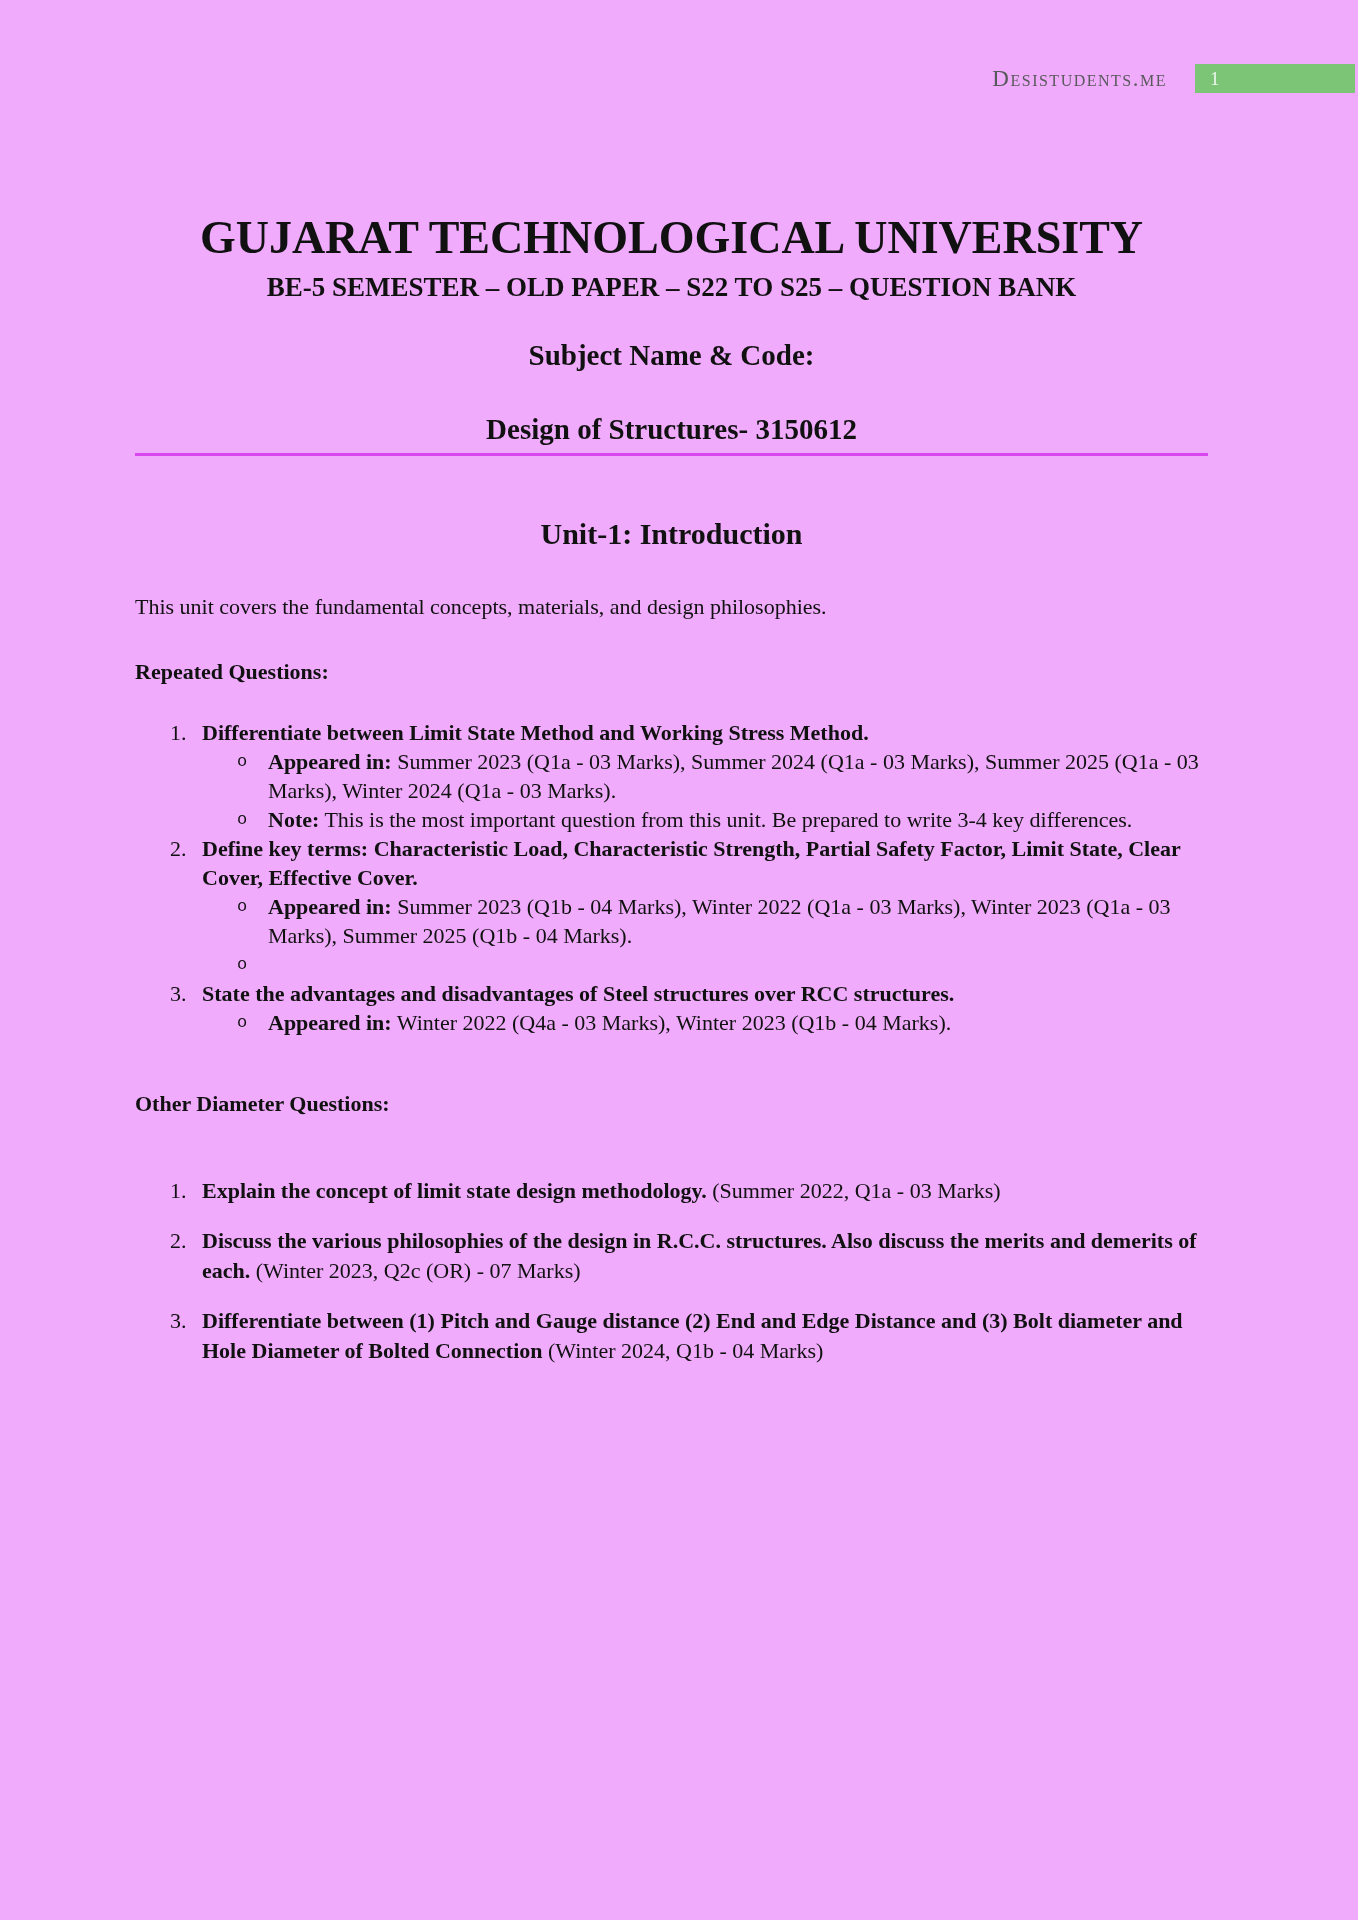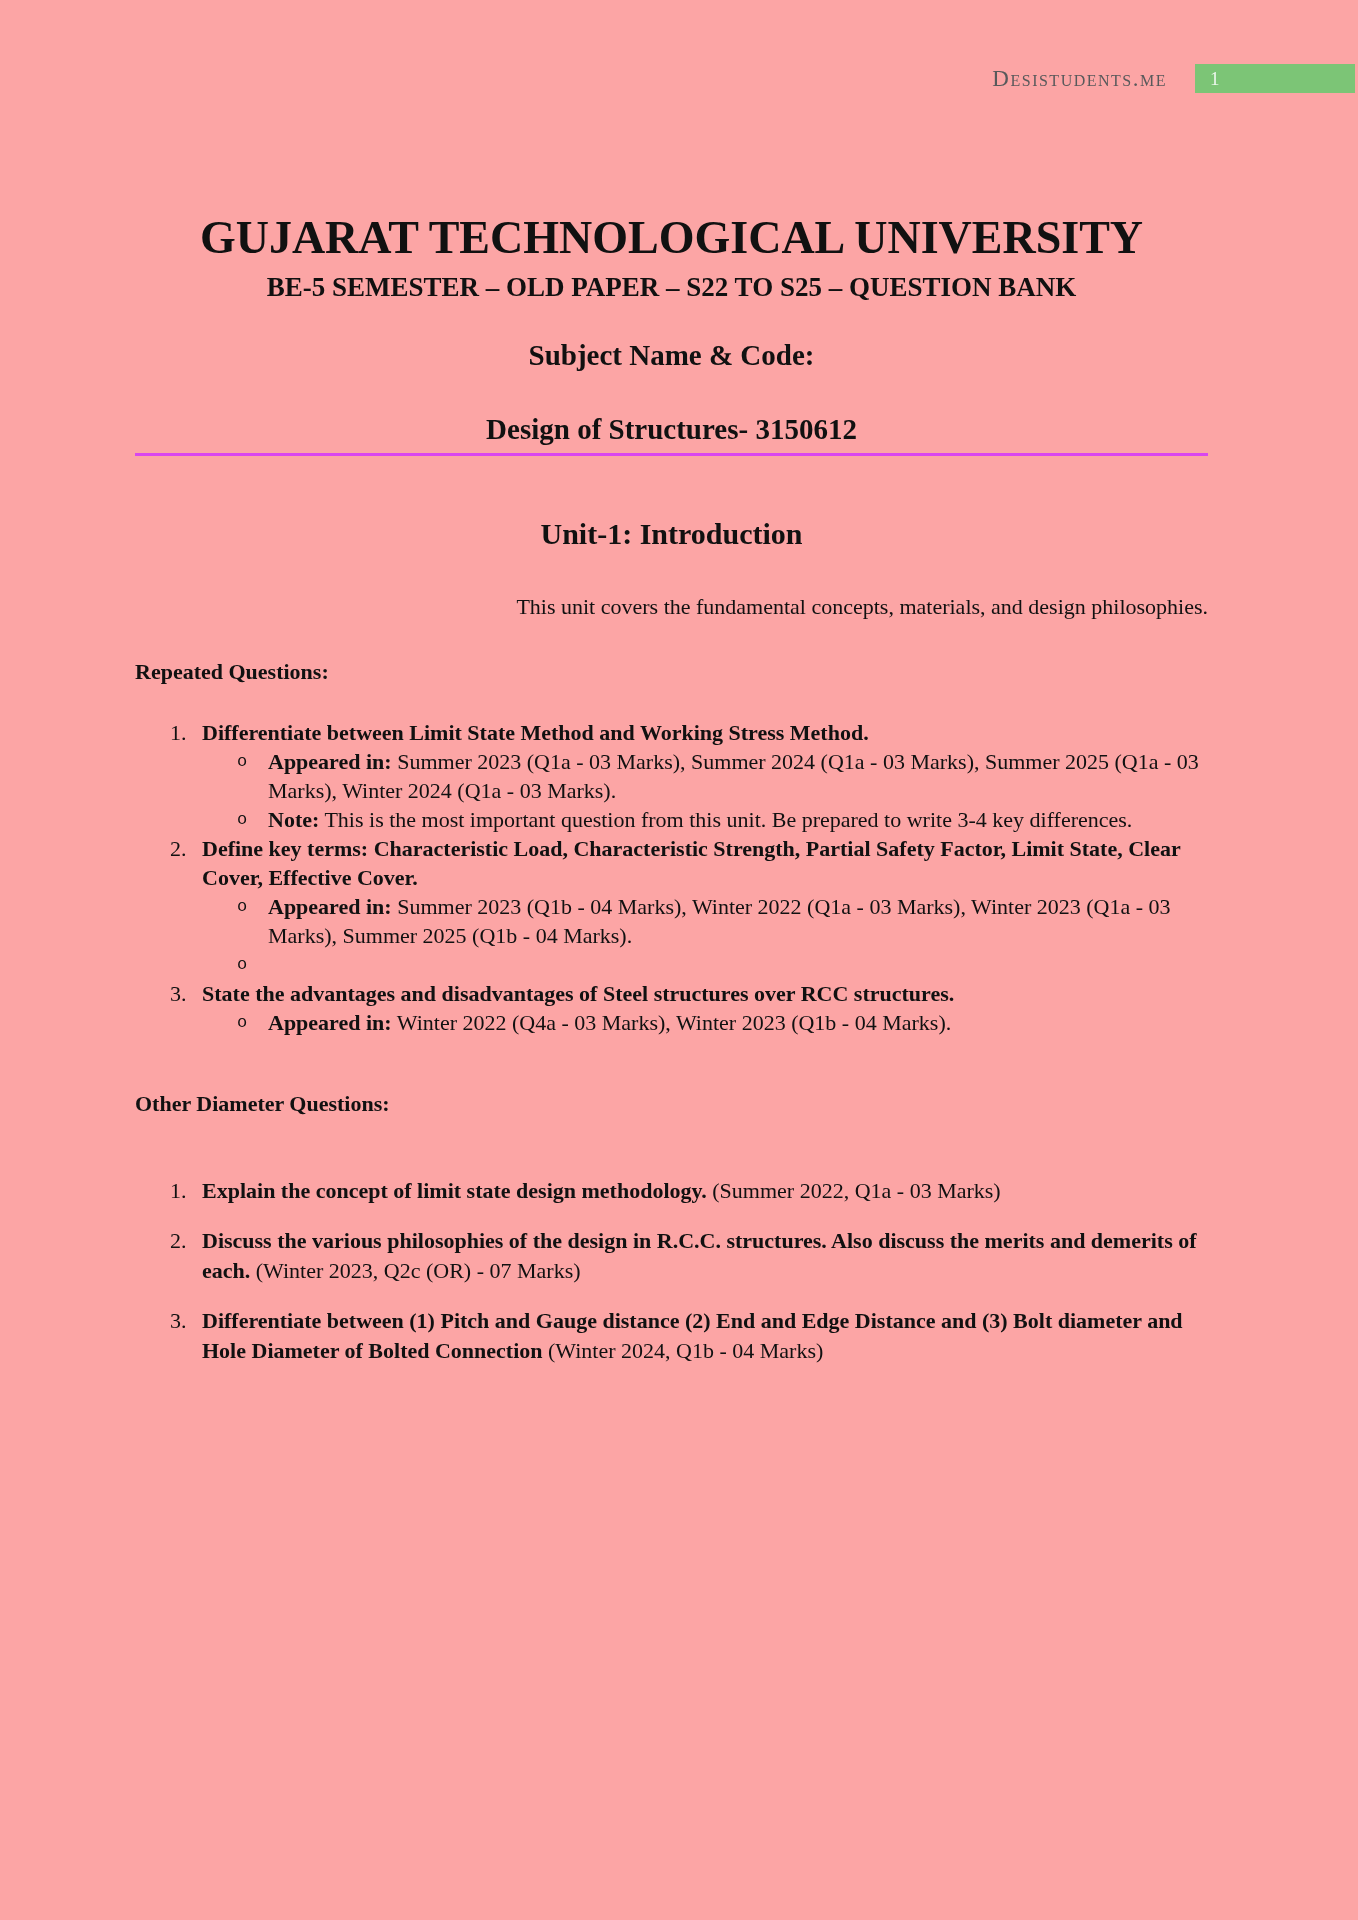--- a/index.html
+++ b/index.html
@@ -1,20 +1,20 @@
 <!DOCTYPE html>
 <html><head>
 <meta charset="utf-8">
 <style>
   html, body { margin: 0; padding: 0; background: #ffffff; }
   .page {
     position: relative;
     width: 1358px;
     height: 1920px;
-    background: #fca5a5;
+    background: #f0abfc;
     font-family: "Liberation Serif", "DejaVu Serif", serif;
     color: #111111;
     overflow: hidden;
     box-sizing: border-box;
   }
 
   
   .page-header {
     position: absolute;
     top: 64px;
@@ -78,21 +78,20 @@
     text-align: center;
     font-weight: bold;
     font-size: 30px;
     line-height: 37px;
     margin-top: 59px;
   }
   .unit-desc {
     font-size: 22px;
     line-height: 29px;
     margin-top: 40px;
-    text-align: right;
   }
   .section-heading {
     font-size: 22px;
     line-height: 29px;
     font-weight: bold;
   }
   .repeated-heading { margin-top: 36px; font-family: Liberation Serif, serif; }
   .other-heading { margin-top: 52px; }
 
   .q-list {

